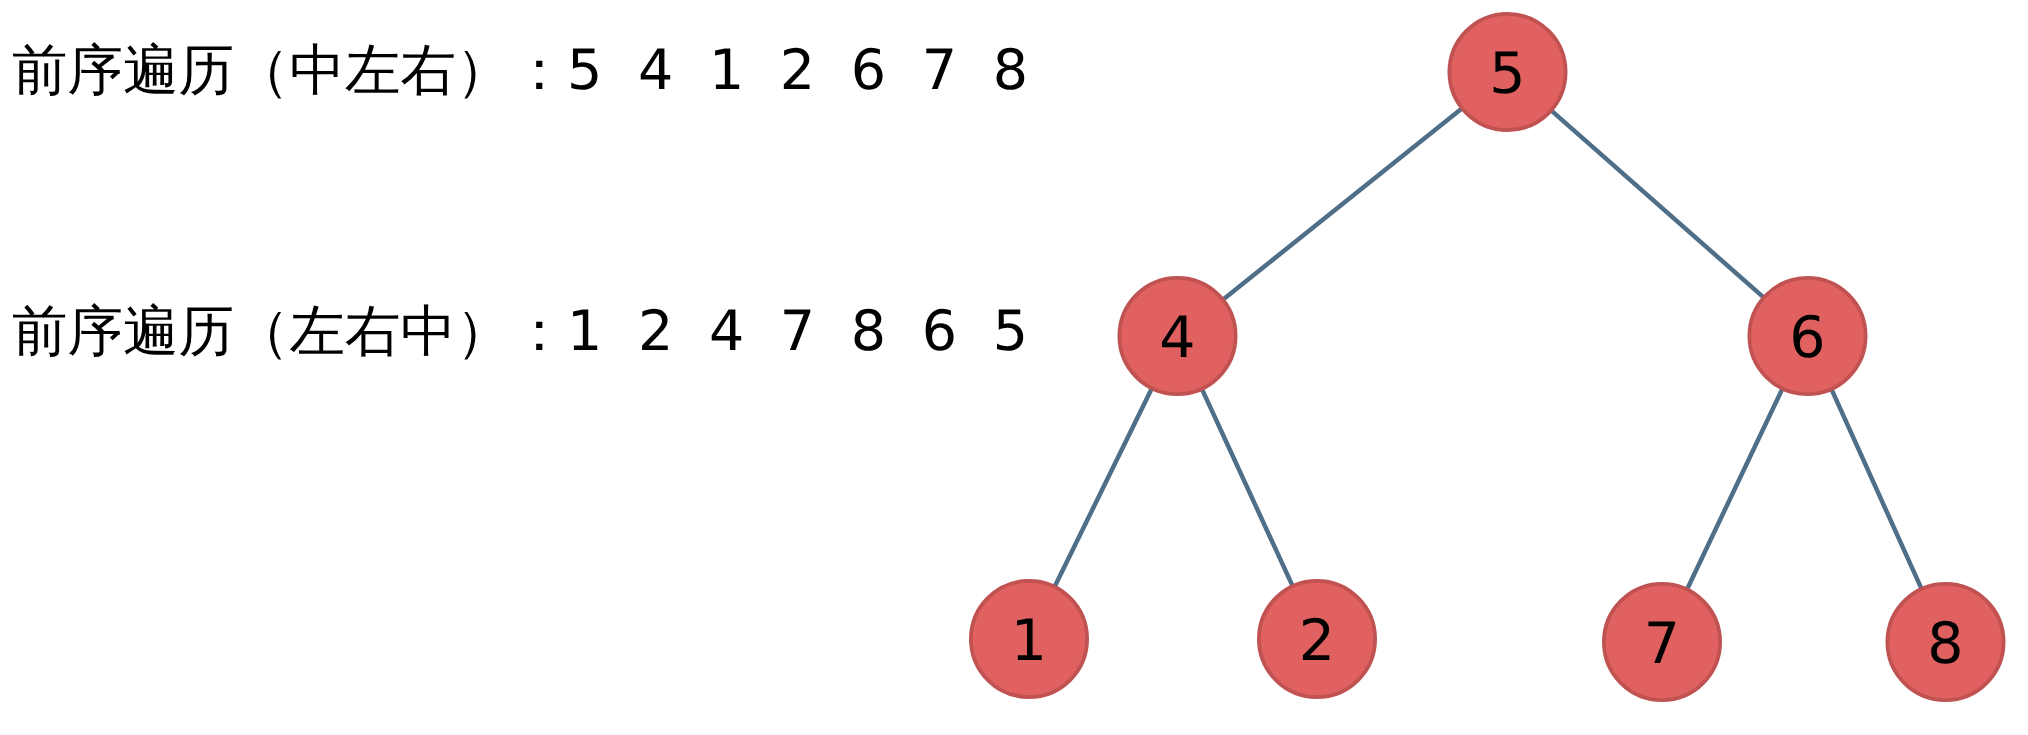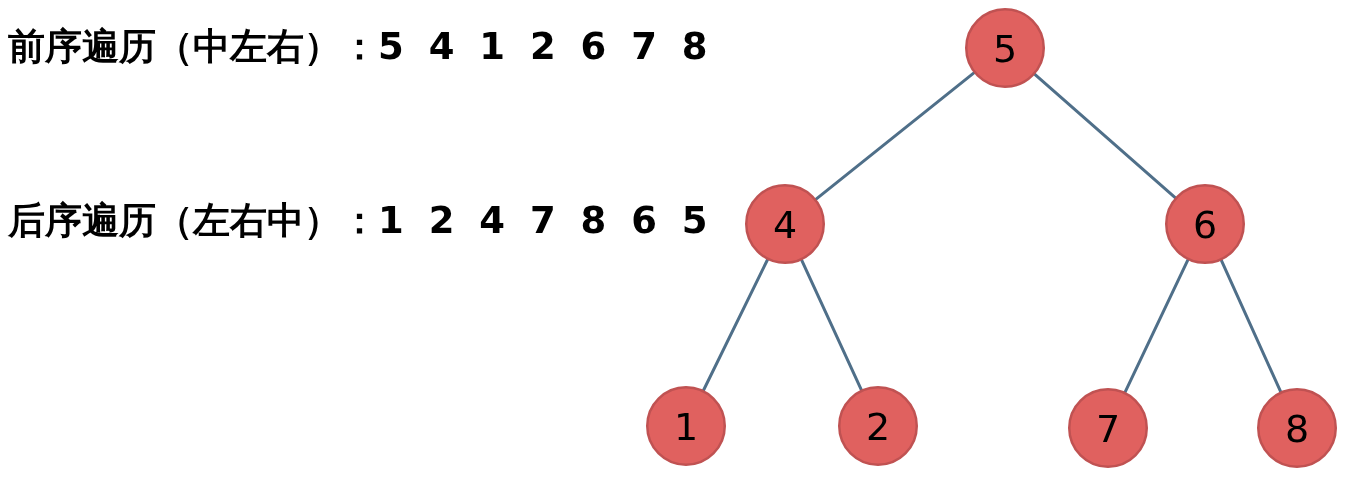--- a/index.html
+++ b/index.html
@@ -25,21 +25,20 @@
     height: 270px;
   }
   .traversal-line {
     position: absolute;
     left: 8px;
     white-space: nowrap;
     color: #000000;
     font-size: 37px;
     line-height: 37px;
     font-family: "DejaVu Sans", "Liberation Sans", sans-serif;
-    font-weight: bold;
   }
   .traversal-line .label {
     letter-spacing: 0px;
   }
   .traversal-line .seq {
     letter-spacing: 6px;
     font-family: "DejaVu Sans", "Liberation Sans", sans-serif;
   }
   #traversal-line-0 { top: 28px; }
   #traversal-line-1 { top: 114px; }
@@ -69,21 +68,21 @@
 </head>
 <body>
 
 <div id="canvas">
 
   <div id="traversal-list">
     <div class="traversal-line" id="traversal-line-0">
       <span class="label">前序遍历（中左右）：</span><span class="seq">5 4 1 2 6 7 8</span>
     </div>
     <div class="traversal-line" id="traversal-line-2">
-      <span class="label">后序遍历（左右中）：</span><span class="seq">1 2 4 7 8 6 5</span>
+      <span class="label">前序遍历（左右中）：</span><span class="seq">1 2 4 7 8 6 5</span>
     </div>
   </div>
 
   <div id="tree-diagram">
     <svg id="tree-svg" width="1352" height="490" viewBox="0 0 1352 490" xmlns="http://www.w3.org/2000/svg">
       <g id="tree-edges">
           <line x1="974.5461164317218" y1="72.36310685462254" x2="815.4538835682782" y2="199.63689314537746" stroke="#4f6f89" stroke-width="3" stroke-linecap="round"></line>
           <line x1="1034.2778271599875" y1="73.76448790078896" x2="1175.7221728400125" y2="198.23551209921104" stroke="#4f6f89" stroke-width="3" stroke-linecap="round"></line>
           <line x1="767.8366093657049" y1="259.0202515972486" x2="703.1633906342951" y2="390.9797484027514" stroke="#4f6f89" stroke-width="3" stroke-linecap="round"></line>
           <line x1="801.3098975959358" y1="259.42579907934453" x2="861.6901024040642" y2="390.57420092065547" stroke="#4f6f89" stroke-width="3" stroke-linecap="round"></line>

